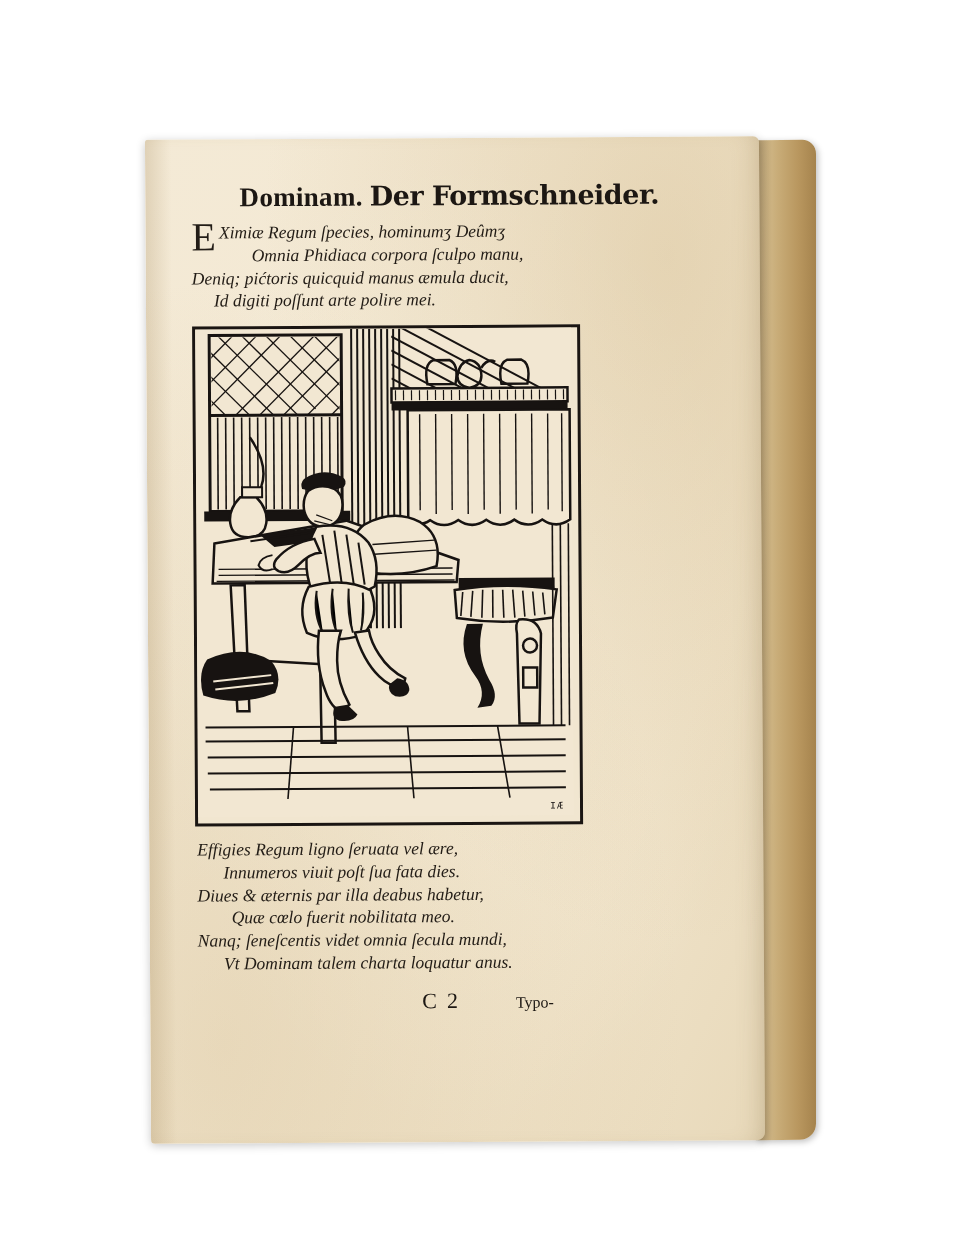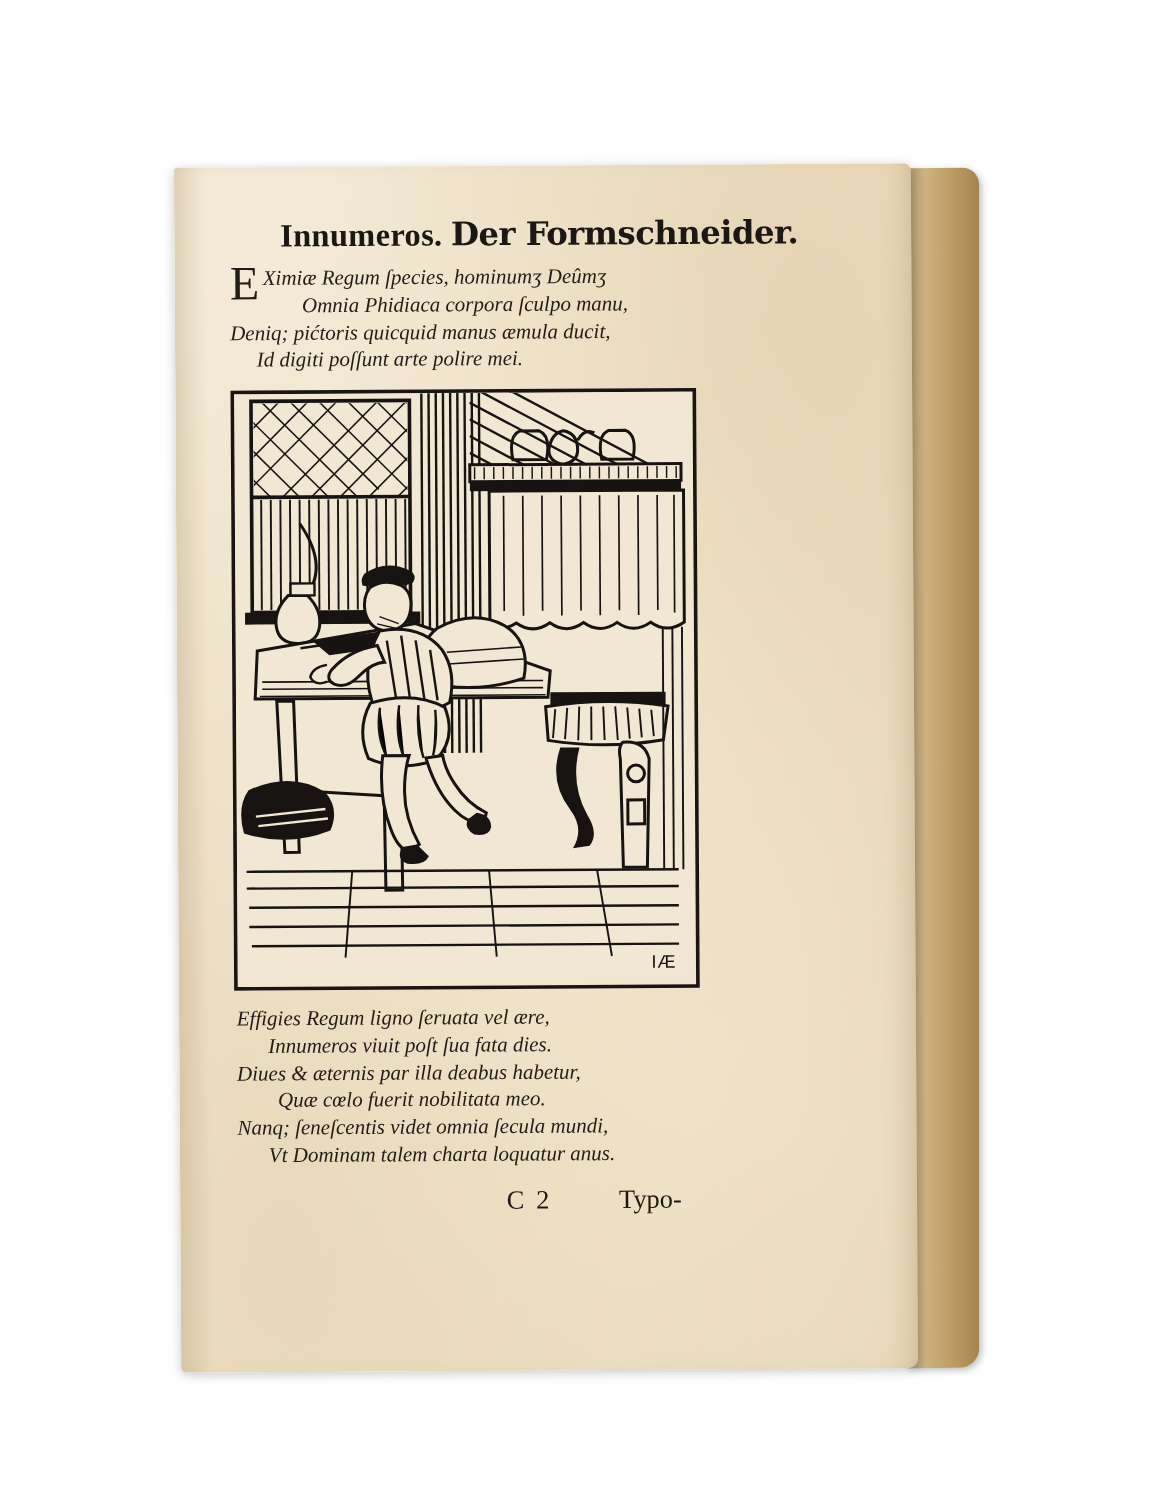--- a/index.html
+++ b/index.html
@@ -141,49 +141,49 @@
   .sigline {
     margin-top: 14px;
     display: flex;
     align-items: baseline;
     font-size: 22px;
     font-family: "Liberation Serif", serif;
   }
   .sig-left { margin-left: 228px; letter-spacing: 10px; text-align: right; }
   .catchword {
     margin-left: 48px;
-    font-size: 22px;
+    font-size: 16px;
   }
 
   
   .monogram {
     position: absolute;
     right: 16px;
     bottom: 10px;
-    font-size: 15px;
-    font-family: Liberation Sans, sans-serif;
+    font-size: 10px;
+    font-family: Liberation Mono, monospace;
     color: #141010;
     letter-spacing: 1px;
   }
 </style>
 </head>
 <body>
 
 <div id="page">
 
   <div class="book">
 
     <div class="cover-edge"></div>
 
     <div class="leaf">
 
       <div class="text-block">
 
         <div class="heading">
-          <span class="roman">Innumeros.</span>
+          <span class="roman">Dominam.</span>
           <span class="fraktur">Der Formschneider.</span>
         </div>
 
         <div class="verse verse-top">
           <span class="dropcap">E</span>
           <span class="ln">Ximiæ Regum ſpecies, hominumʒ Deûmʒ</span>
           <span class="ln" style="margin-left:60px">Omnia Phidiaca corpora ſculpo manu,</span>
           <span class="ln" style="margin-left:0px">Deniq; pićtoris quicquid manus æmula ducit,</span>
           <span class="ln" style="margin-left:22px">Id digiti poſſunt arte polire mei.</span>
         </div>

